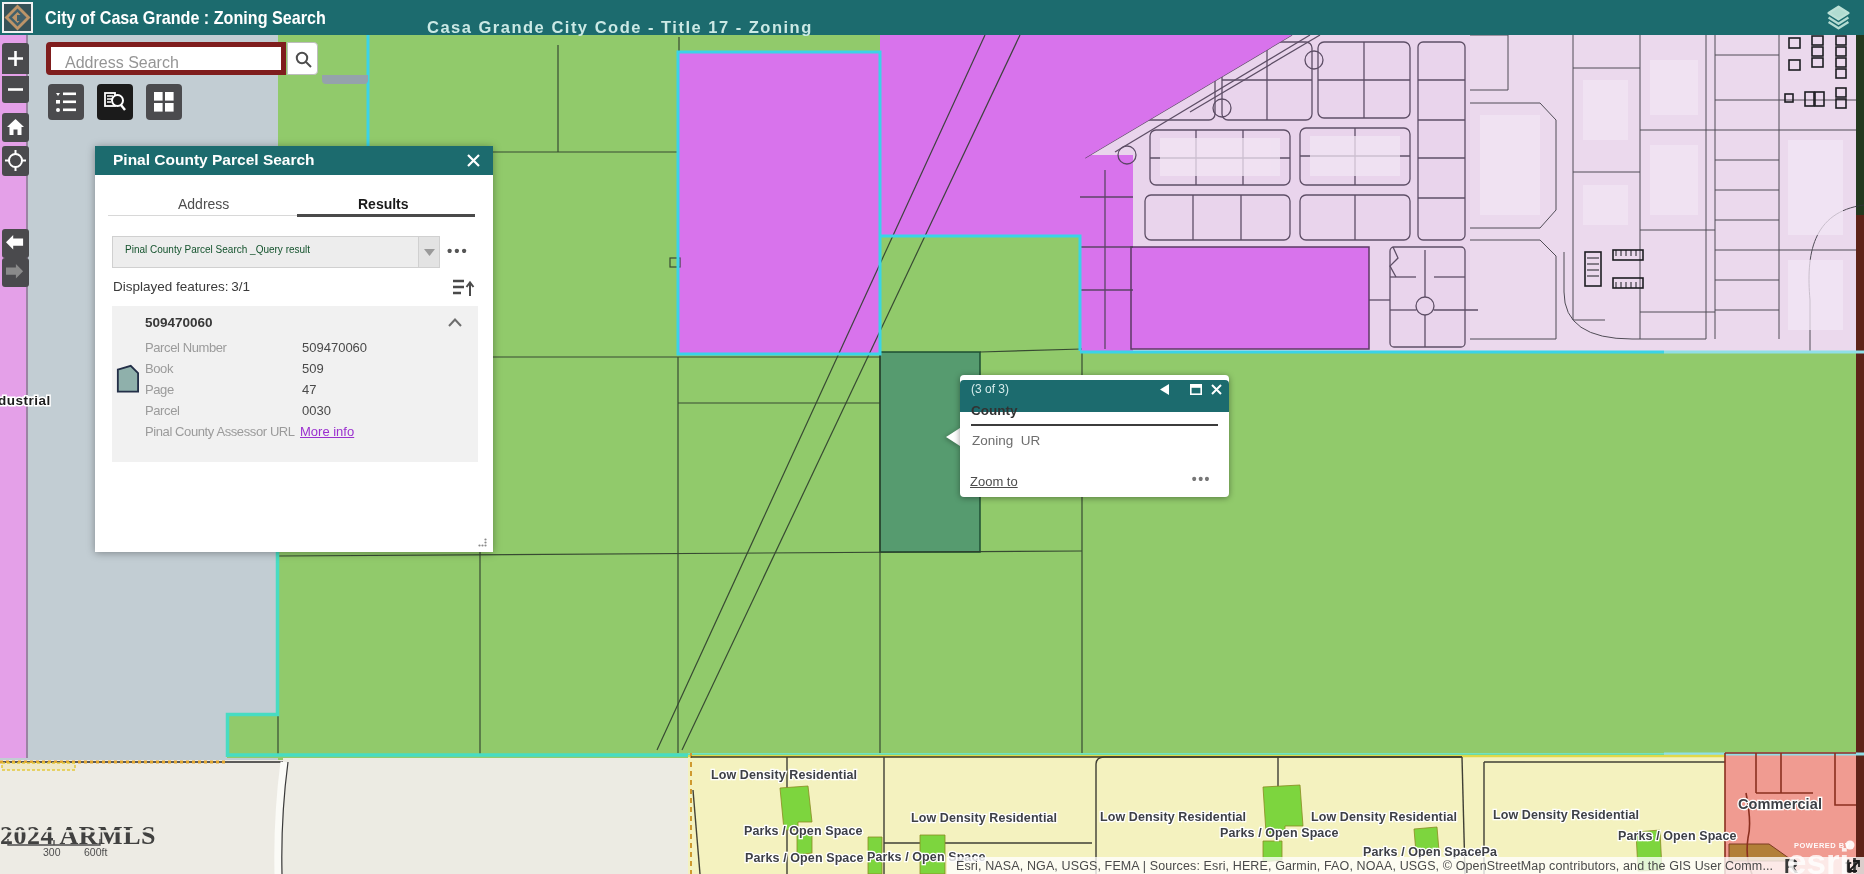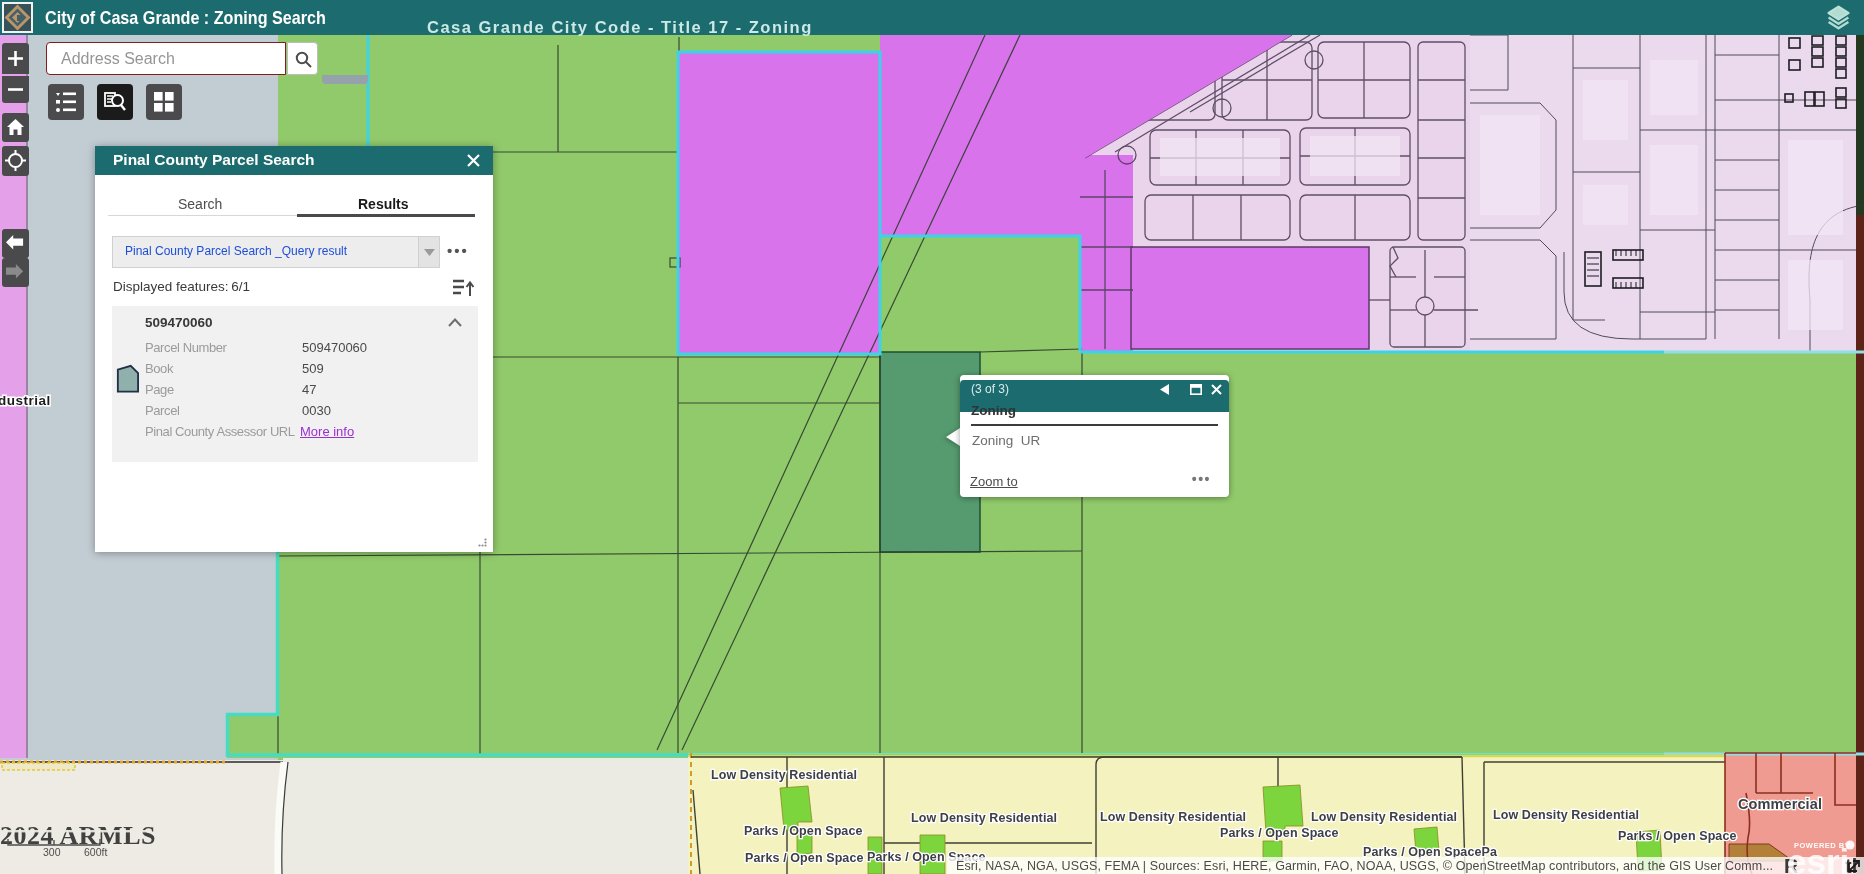--- a/index.html
+++ b/index.html
@@ -3,36 +3,36 @@
 <meta charset="utf-8">
 <style>
   * { margin:0; padding:0; box-sizing:border-box; }
   html,body { width:1864px; height:874px; overflow:hidden; }
   body { position:relative; font-family:"Liberation Sans",sans-serif; background:#91ca6b; }
   #map { position:absolute; left:0; top:0; }
   .hdr { position:absolute; left:0; top:0; width:1864px; height:35px; background:#1c6b6e; }
   .hdr-title { position:absolute; left:45px; top:7px; color:#fff; font-size:19px; font-weight:bold; transform:scaleX(0.85); transform-origin:left; }
   .hdr-sub { position:absolute; left:427px; top:18px; color:#cbe9e5; font-size:16.5px; font-weight:bold; letter-spacing:1.5px; }
   .logo { position:absolute; left:2px; top:2px; width:31px; height:31px; background:#375257; border:2px solid #f2f2f2; }
-  .searchbox { position:absolute; left:46px; top:42px; width:240px; height:33px; background:#fff; border:1px solid #7f1d1d; border-radius:4px 0 0 4px; }
+  .searchbox { position:absolute; left:46px; top:42px; width:240px; height:33px; background:#fff; border:5px solid #7f1d1d; border-radius:4px 0 0 4px; }
   .searchbox span { position:absolute; left:14px; top:7px; color:#959595; font-size:16px; }
   .searchbtn { position:absolute; left:287px; top:42px; width:31px; height:33px; background:#fff; border:1px solid #bdbdbd; border-radius:0 4px 4px 0; }
   .graytab { position:absolute; left:322px; top:75px; width:46px; height:9px; background:#95a2ab; border-radius:0 0 4px 4px; }
   .tbtn { position:absolute; width:36px; height:36px; background:#4b4b4e; border-radius:4px; top:84px; }
   .tbtn.active { background:#1b1b1b; }
   .lbtn { position:absolute; left:2px; width:27px; height:29px; background:#4a4a4d; border-radius:3px; color:#fff; text-align:center; }
   .panel { position:absolute; left:95px; top:130px; width:398px; height:406px; background:#fff; box-shadow:0 1px 8px rgba(0,0,0,0.35);margin-top:16px; }
   .panel-h { position:absolute; left:0; top:0; width:100%; height:29px; background:#1c6b6e; }
   .panel-h span { position:absolute; left:18px; top:5px; color:#fff; font-weight:bold; font-size:15.5px; }
   .panel-x { position:absolute; right:12px; top:4px; color:#fff; font-size:16px; font-weight:bold; }
   .tab { position:absolute; top:50px; font-size:14px; color:#4d4d4d; }
   .tabline { position:absolute; left:13px; top:69px; width:367px; height:1px; background:#d8d8d8; }
   .tabline2 { position:absolute; left:202px; top:68px; width:178px; height:2.5px; background:#4a4a4a; }
   .dd { position:absolute; left:17px; top:90px; width:328px; height:32px; background:#ededed; border:1px solid #d0d0d0; }
-  .dd span { position:absolute; left:12px; top:7px; font-size:12px; color:#1d4ed8; }
+  .dd span { position:absolute; left:12px; top:7px; font-size:10px; color:#14532d; }
   .dd-arrow { position:absolute; right:0; top:0; width:21px; height:30px; background:#e3e3e3; border-left:1px solid #d0d0d0; }
   .dots3 { position:absolute; left:352px; top:96px; color:#555; font-size:15px; letter-spacing:2px; font-weight:bold; }
   .dispfeat { position:absolute; left:18px; top:133px; font-size:13.5px; color:#3a3a3a; }
   .card { position:absolute; left:17px; top:160px; width:366px; height:156px; background:#f1f1f1; }
   .card-title { position:absolute; left:33px; top:9px; font-size:13.5px; font-weight:bold; color:#383838; }
   .chev { position:absolute; right:14px; top:8px; color:#6e6e6e; }
   .row { position:absolute; font-size:13px; }
   .row .l { position:absolute; left:33px; color:#9b9b9b; white-space:nowrap; letter-spacing:-0.4px;text-align:right; }
   .row .v { position:absolute; left:190px; color:#4a4a4a; white-space:nowrap; }
   .row .v.moreinfo { color:#9b30cf; text-decoration:underline; }
@@ -397,34 +397,34 @@
       <path d="M11,0 L11,4 L0,4 L0,12 L11,12 L11,16 L19,8 Z" fill="#8a8a8a" transform="scale(0.9)"></path>
     </svg></div>
 
 <div class="panel">
   <div class="panel-h">
       <span>Pinal County Parcel Search</span>
     <svg class="panel-x" style="position:absolute;right:13px;top:8px" width="13" height="13" viewBox="0 0 13 13">
         <path d="M1,1 L12,12 M12,1 L1,12" stroke="#fff" stroke-width="2.2"></path>
       </svg>
   </div>
-  <div class="tab" style="left:83px">Search</div>
+  <div class="tab" style="left:83px">Address</div>
   <div class="tab" style="left:263px;color:#1a1a1a;font-weight:bold">Results</div>
   <div class="tabline"></div>
   <div class="tabline2"></div>
   <div class="dd">
       <span>Pinal County Parcel Search _Query result</span>
     <div class="dd-arrow">
         <svg style="position:absolute;left:5px;top:12px" width="11" height="7" viewBox="0 0 11 7">
           <polygon points="0,0 11,0 5.5,7" fill="#9a9a9a"></polygon>
         </svg>
       </div>
   </div>
   <div class="dots3">•••</div>
-  <div class="dispfeat">Displayed features: 6/1</div>
+  <div class="dispfeat">Displayed features: 3/1</div>
   <svg style="position:absolute;left:358px;top:133px" width="24" height="20" viewBox="0 0 24 20">
       <path d="M0,2 h11 M0,8 h11 M0,14 h8" stroke="#4a4a4a" stroke-width="2.4"></path>
       <path d="M17,17 V4 M13.5,8 L17,3.5 L20.5,8" stroke="#4a4a4a" stroke-width="2" fill="none"></path>
     </svg>
   <div class="card">
     <div class="card-title">509470060</div>
     <svg class="chev" style="position:absolute;right:16px;top:12px" width="14" height="9" viewBox="0 0 14 9">
         <polyline points="1,8 7,1.5 13,8" fill="none" stroke="#6e6e6e" stroke-width="2"></polyline>
       </svg>
     <div class="row" style="top:34px">
@@ -468,18 +468,18 @@
         <polygon points="9,0 9,11 0,5.5" fill="#fff"></polygon>
       </svg>
     <svg style="position:absolute;right:27px;top:4px" width="12" height="11" viewBox="0 0 12 11">
         <rect x="0.8" y="0.8" width="10.4" height="9.4" fill="none" stroke="#fff" stroke-width="1.6"></rect>
         <rect x="0.8" y="0.8" width="10.4" height="3" fill="#fff"></rect>
       </svg>
     <svg style="position:absolute;right:7px;top:4px" width="11" height="11" viewBox="0 0 11 11">
         <path d="M1,1 L10,10 M10,1 L1,10" stroke="#fff" stroke-width="2"></path>
       </svg>
   </div>
-  <div class="pop-title">Zoning</div>
+  <div class="pop-title">County</div>
   <div class="pop-hr"></div>
   <div class="pop-attr">Zoning&nbsp;&nbsp;UR</div>
   <div class="pop-zoom">Zoom to</div>
   <div class="pop-dots">•••</div>
 </div>
 
 </body></html>

